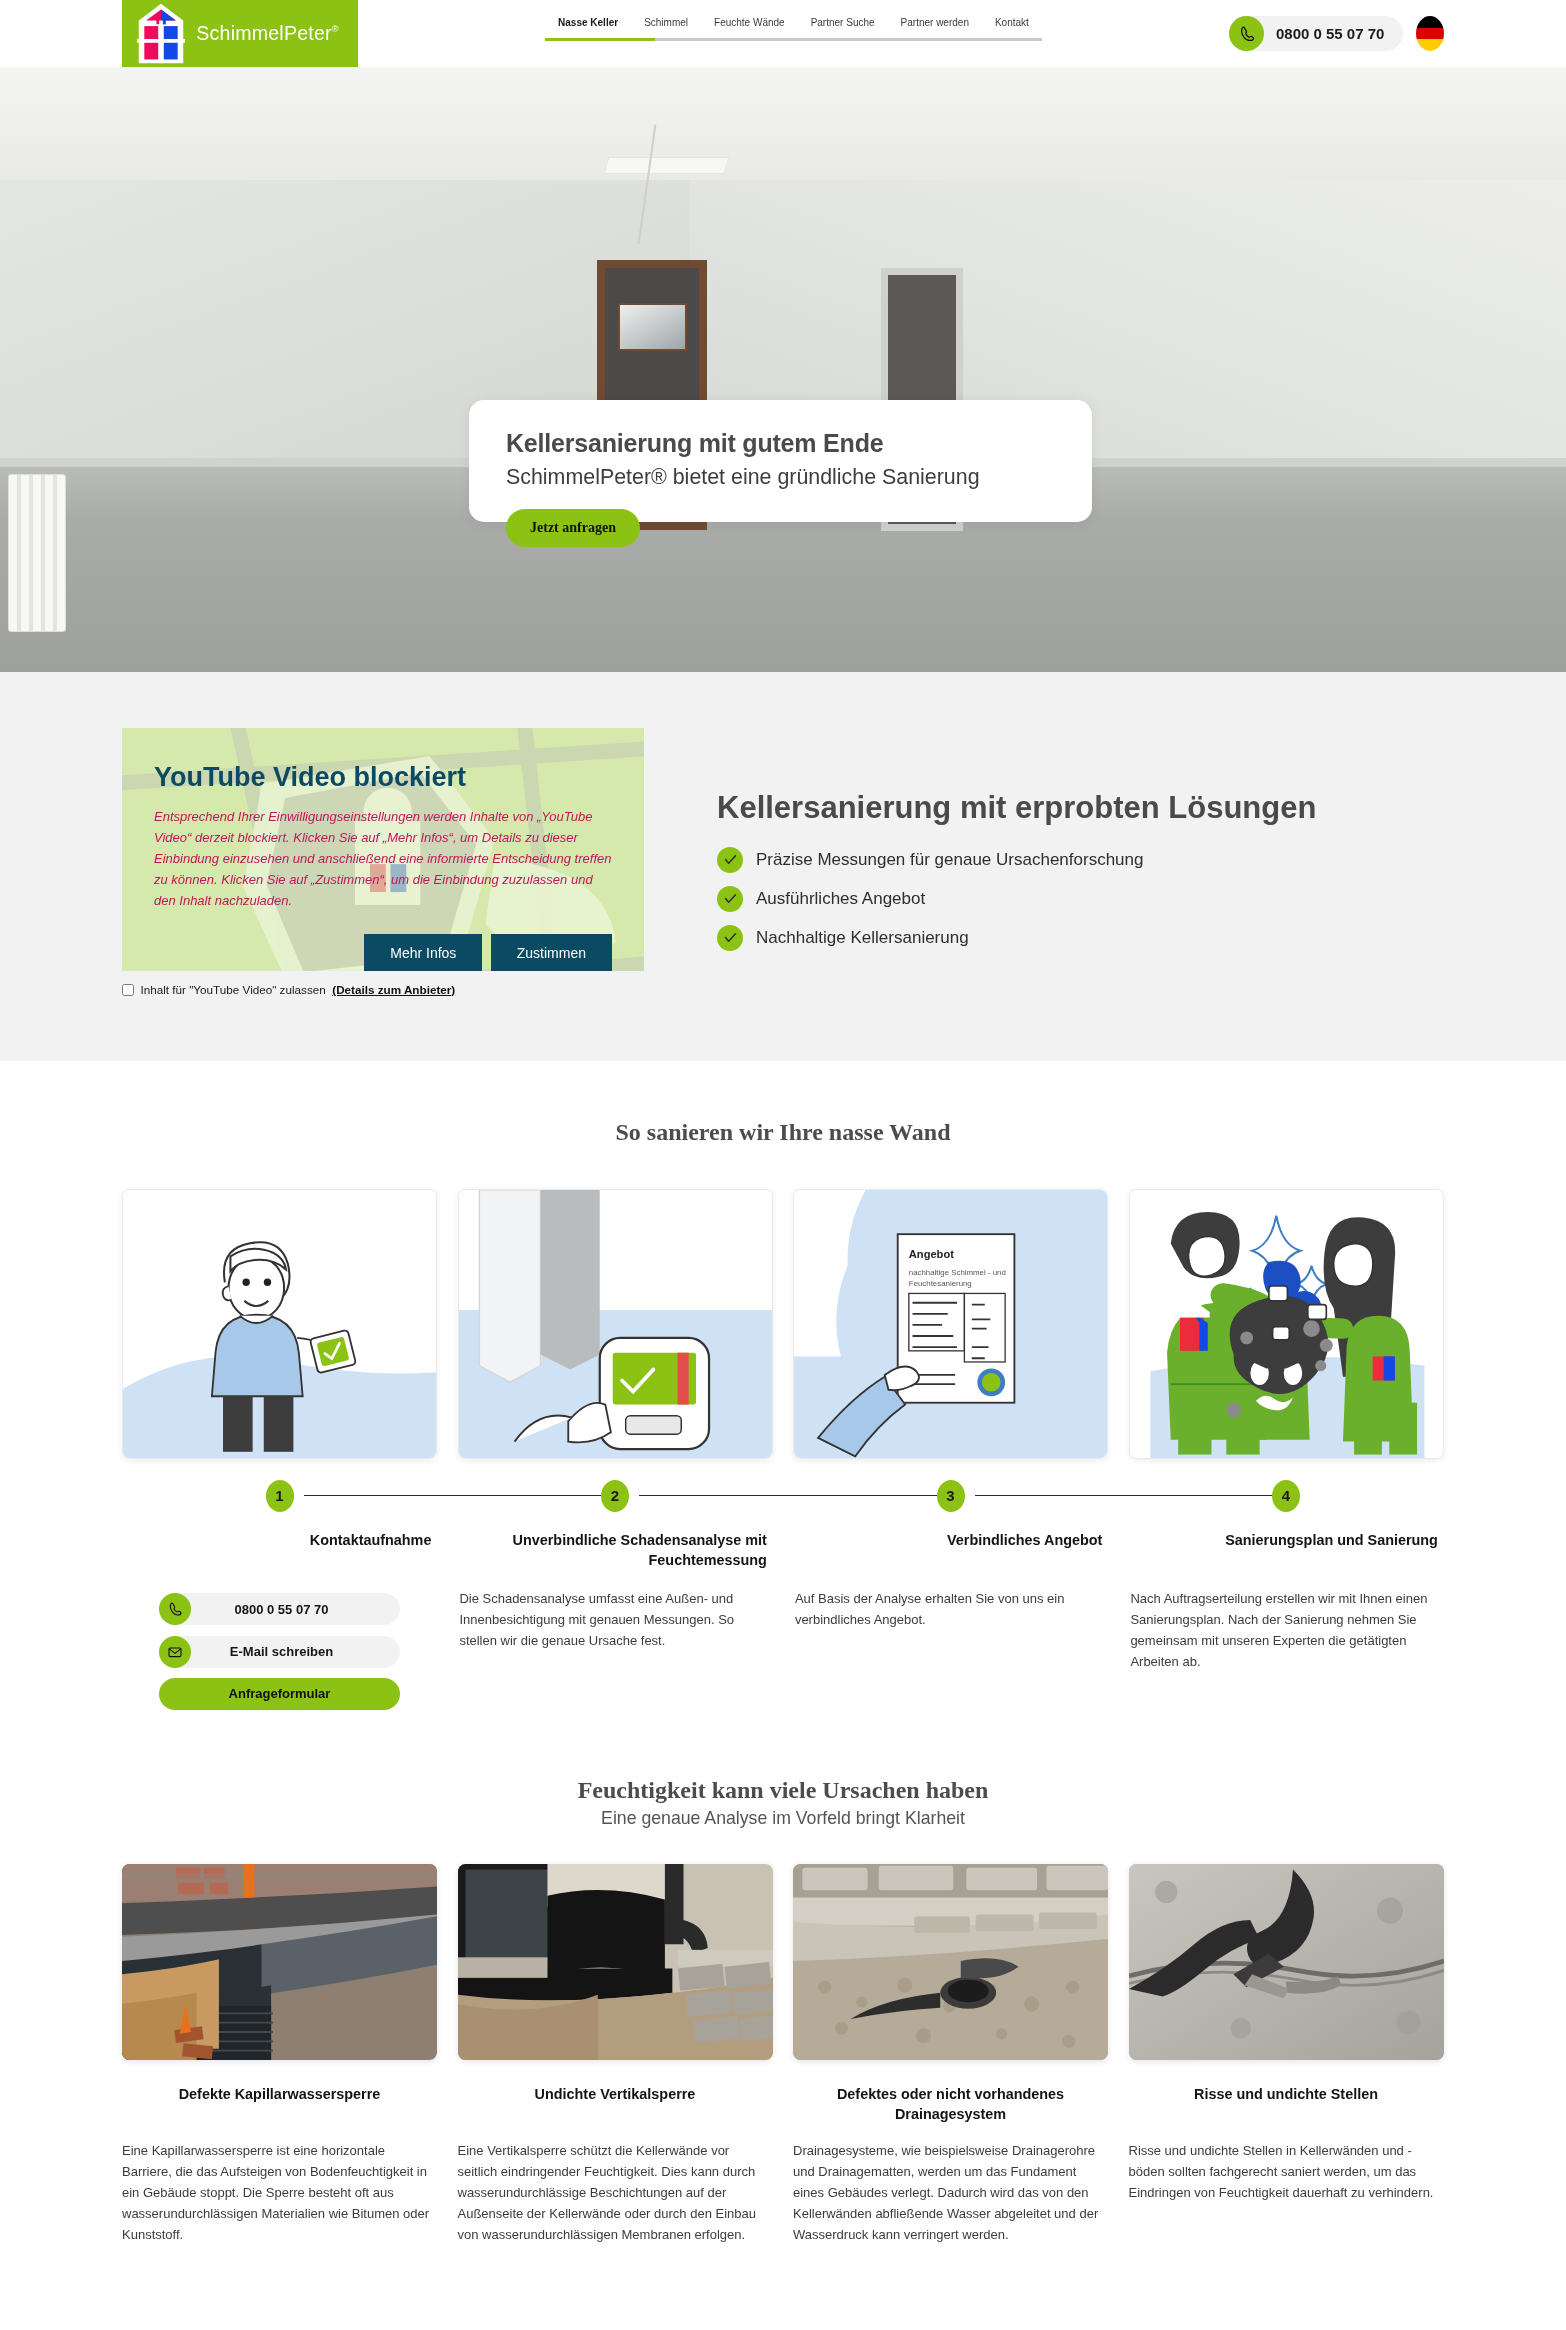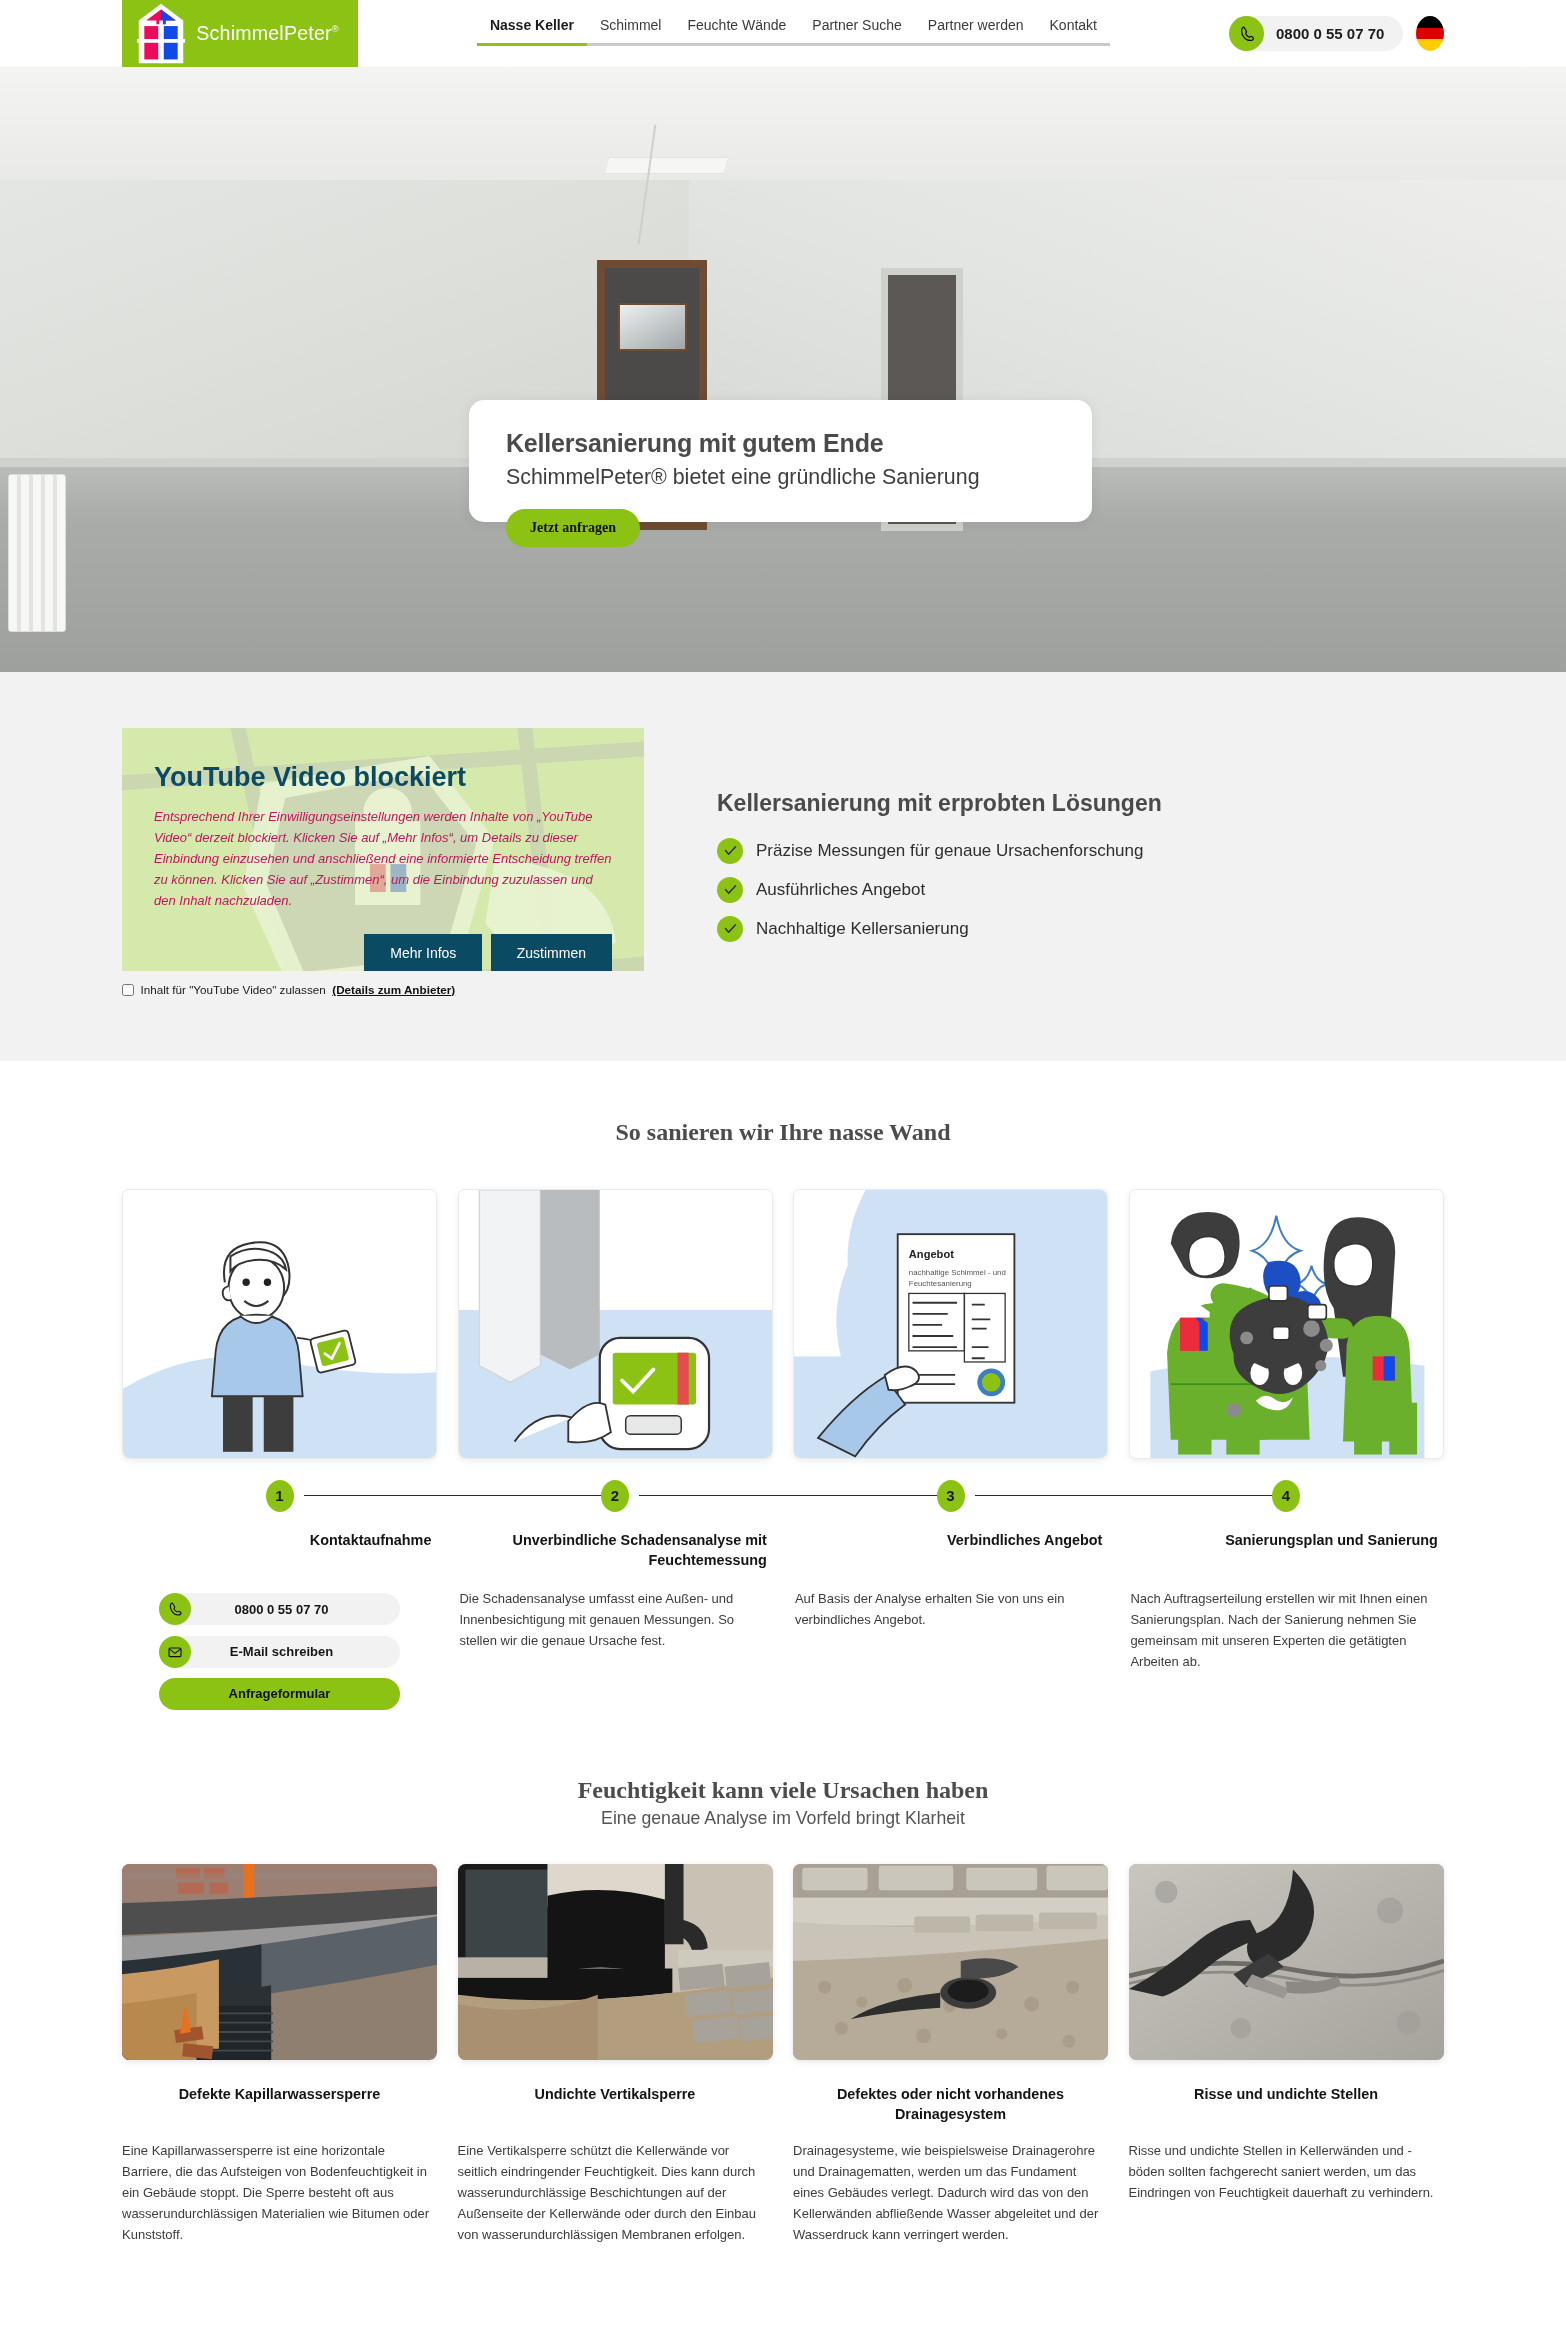--- a/index.html
+++ b/index.html
@@ -44,21 +44,21 @@
   .nav {
     flex: 1;
     display: flex;
     align-items: flex-start;
     justify-content: center;
     padding-top: 17px;
     position: relative;
   }
   .nav-inner { display: flex; gap: 0; position: relative; }
   .nav-item {
-    font-size: 14px;
+    font-size: 10px;
     color: #3b3b3b;
     padding: 0 13px 13px 13px;
     cursor: pointer;
     white-space: nowrap;
   }
   .nav-item.active { color: #1a1a1a; font-weight: 600; }
   .nav-underline {
     position: absolute;
     left: 0; right: 0; bottom: 0;
     height: 2.8px;
@@ -208,21 +208,21 @@
   .consent-btn {
     background: #0b4a63; color: #fff; border: none;
     font-size: 14px; padding: 11.2px 26px; cursor: pointer;
     font-family: "Liberation Sans", sans-serif;
   }
   .consent-check { display: flex; align-items: center; gap: 6.5px; margin-top: 12px; font-size: 11.7px; color: #1b1b1b; }
   .consent-check input { width: 12px; height: 12px; }
   .consent-link { color: #111; text-decoration: underline; font-weight: 700; }
 
   .bullets-col { margin-left: 73px; padding-top: 62px; flex: none; }
-  .bullets-h { font-size: 23px; font-weight: 700; color: #4a4a4a; margin-bottom: 20.5px; }
+  .bullets-h { font-size: 31px; font-weight: 700; color: #4a4a4a; margin-bottom: 20.5px; }
   .bullet { display: flex; align-items: center; gap: 13px; margin-bottom: 13px; }
   .bullet-ic {
     width: 26px; height: 26px; border-radius: 50%; background: #8cc213;
     display: flex; align-items: center; justify-content: center; flex: none;
   }
   .bullet-tx { font-size: 17px; color: #2e2e2e; }
 
   
   .section-white { background: #fff; padding: 58px 0 0 0; }
   .sec-title { text-align: center; font-size: 24px; font-weight: 700; color: #4c4c4c; font-family: Liberation Serif, serif; }

